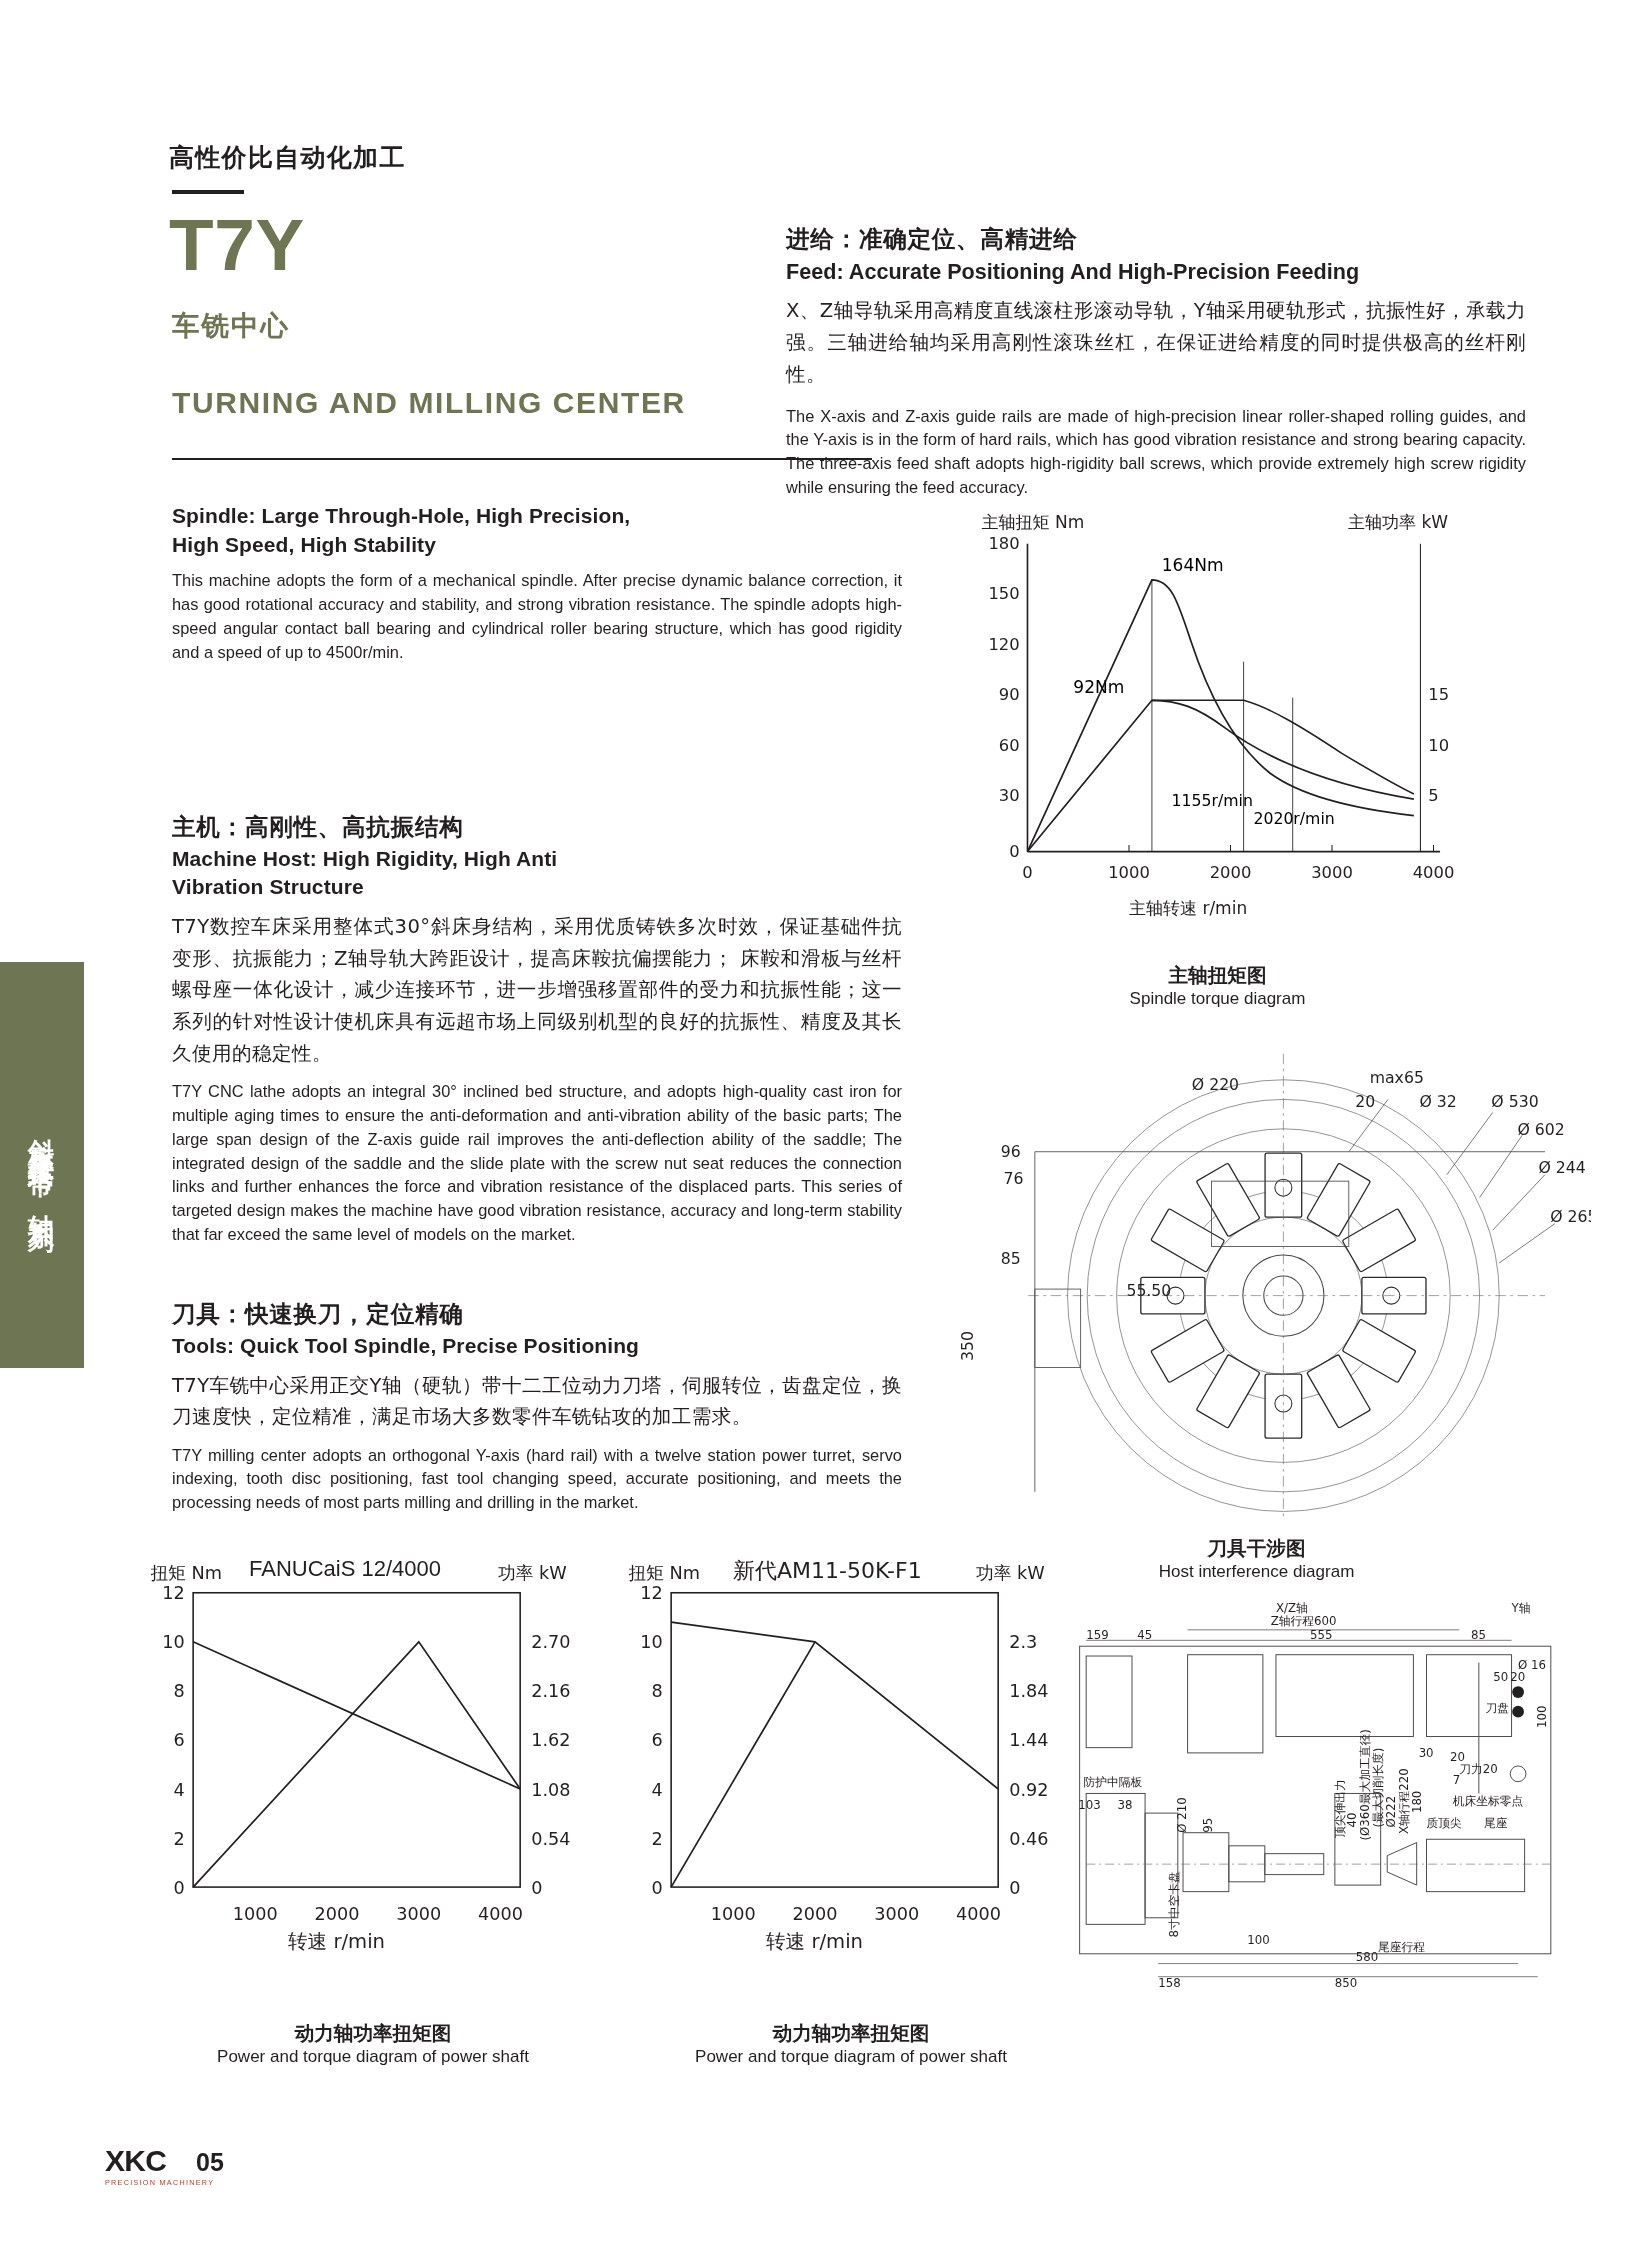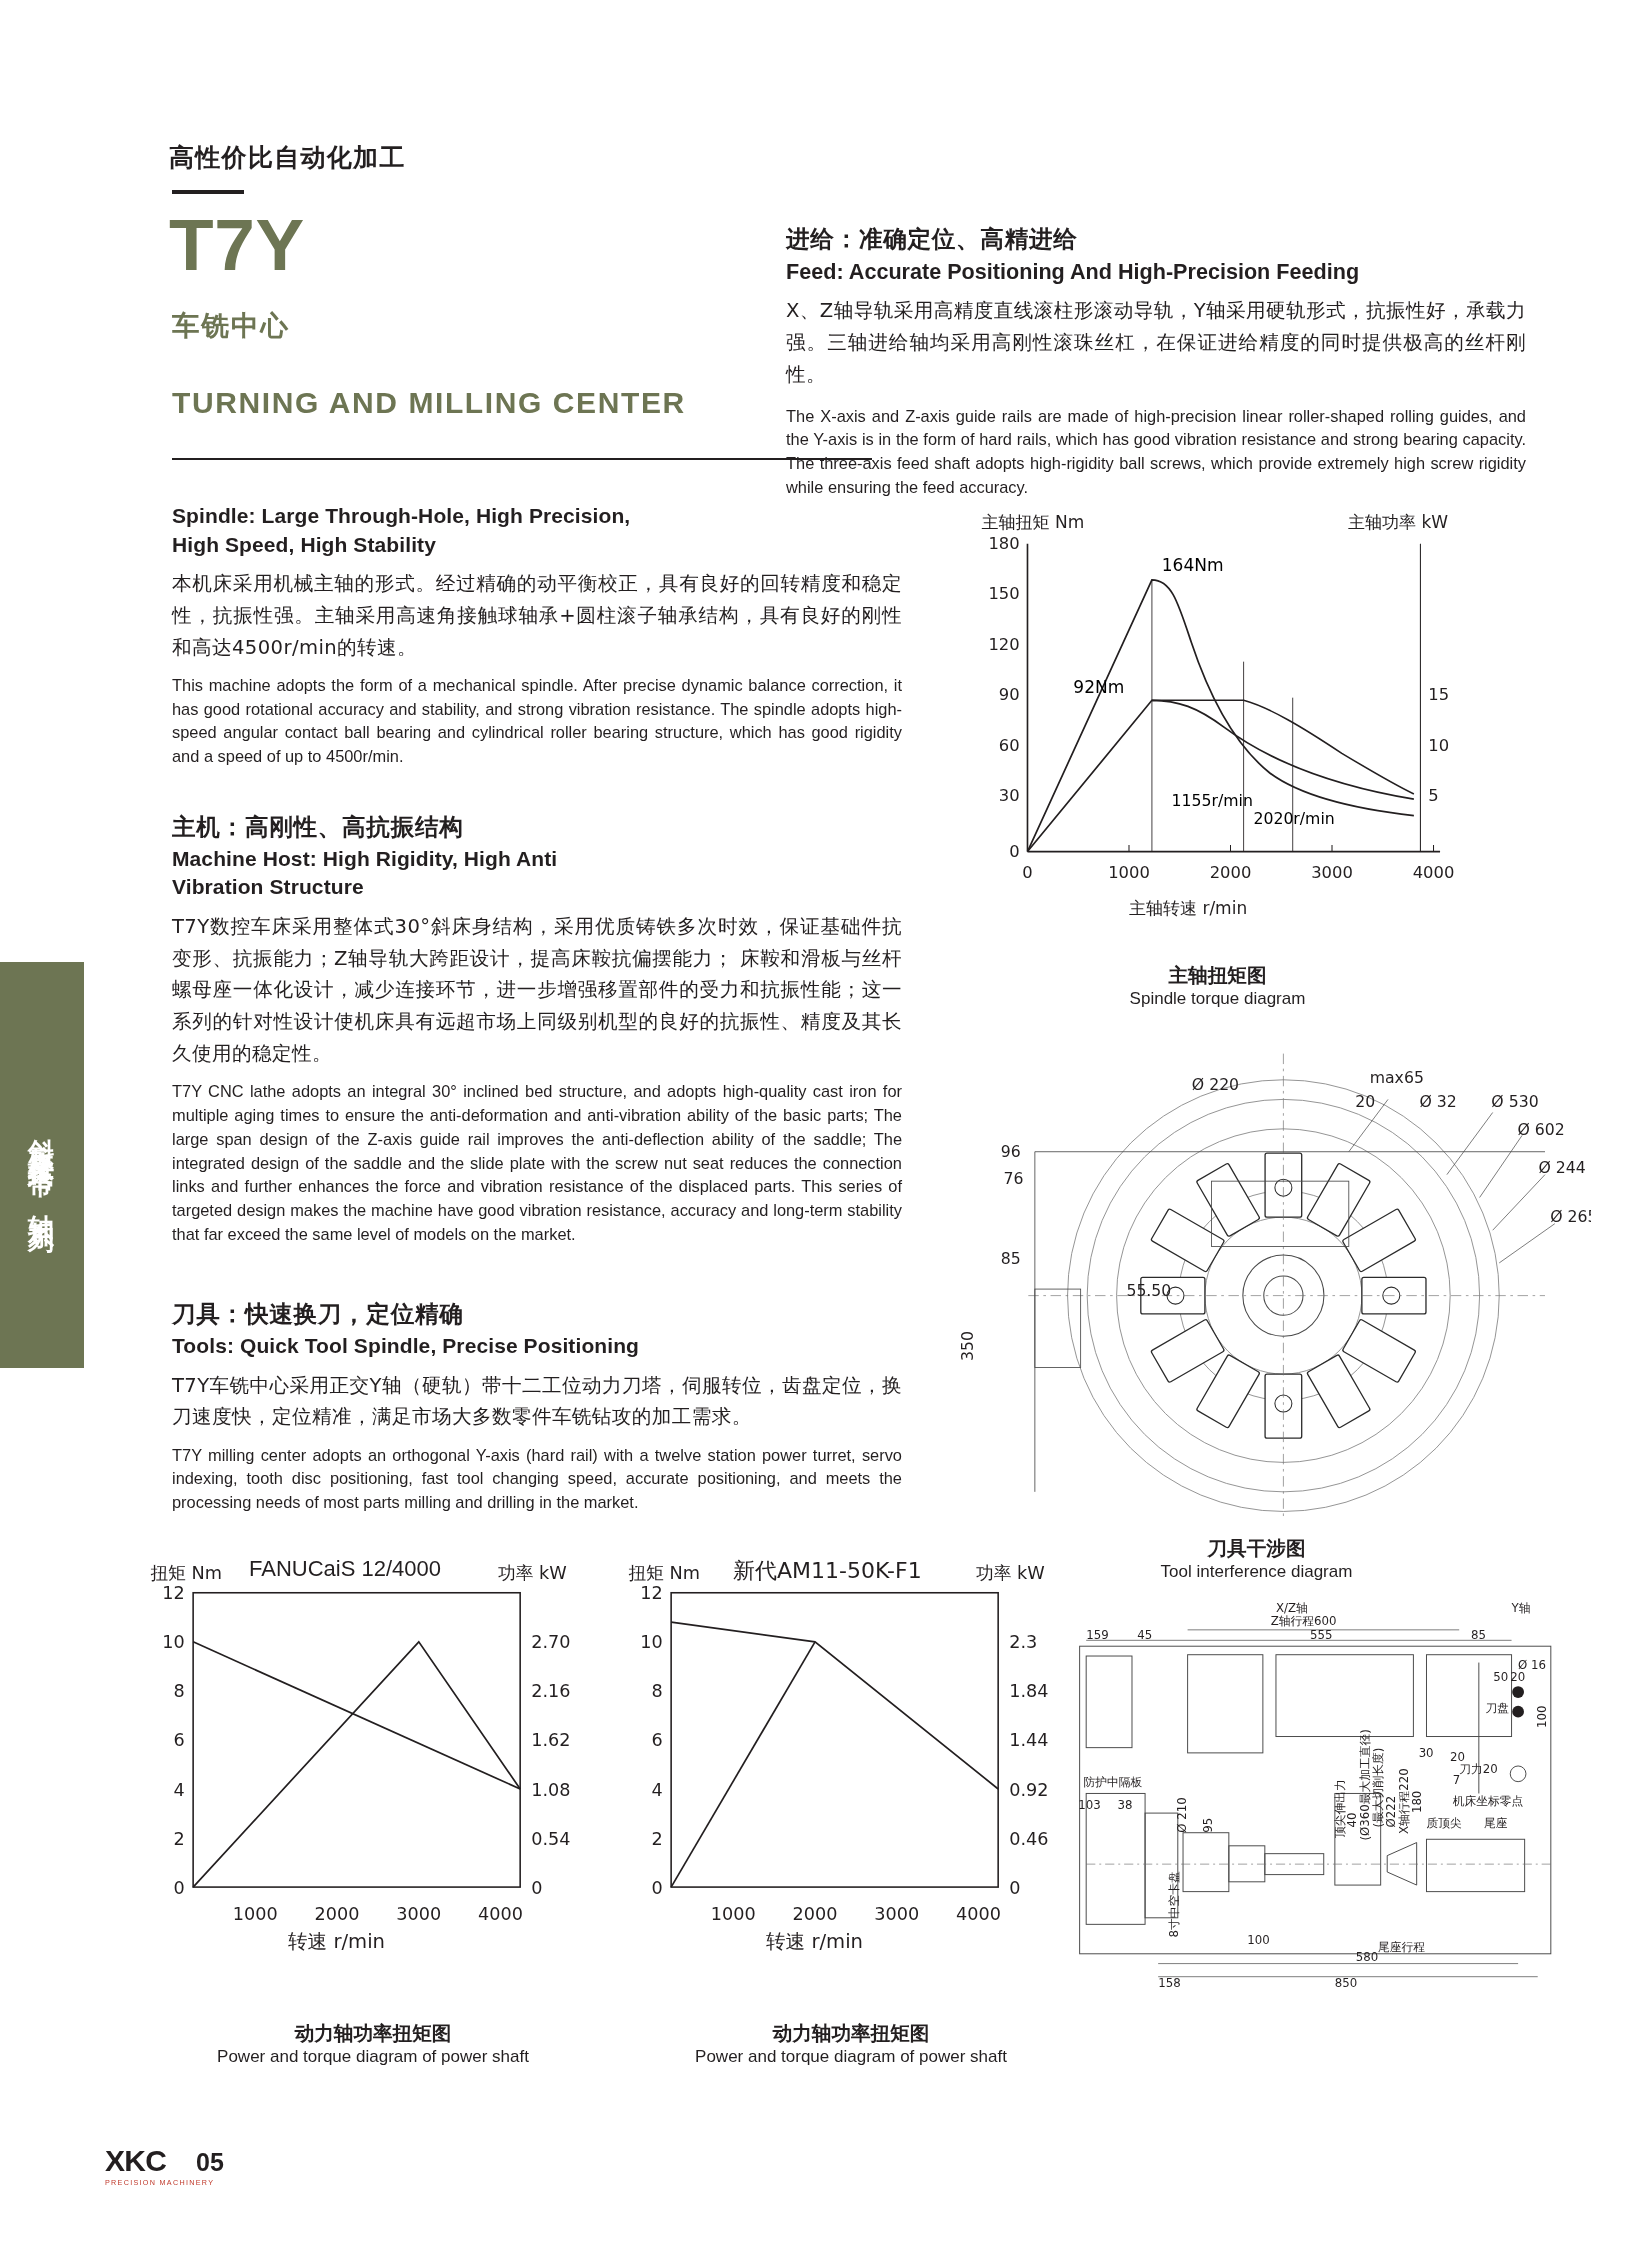--- a/index.html
+++ b/index.html
@@ -53,21 +53,20 @@
   <div class="kicker">高性价比自动化加工</div>
   <div class="rule-top"></div>
   <div class="bigtitle">T7Y</div>
   <div class="subtitle-cn">车铣中心</div>
   <div class="title-en">TURNING AND MILLING CENTER</div>
   <div class="rule-mid"></div>
 
   <div class="blk" style="top:501px;">
     <div class="h-en" style="white-space:pre-line;">Spindle: Large Through-Hole, High Precision,
  High Speed, High Stability</div>
-    <div class="p-cn">本机床采用机械主轴的形式。经过精确的动平衡校正，具有良好的回转精度和稳定性，抗振性强。主轴采用高速角接触球轴承+圆柱滚子轴承结构，具有良好的刚性和高达4500r/min的转速。</div>
     <div class="p-en">This machine adopts the form of a mechanical spindle. After precise dynamic balance correction, it has good rotational accuracy and stability, and strong vibration resistance. The spindle adopts high-speed angular contact ball bearing and cylindrical roller bearing structure, which has good rigidity and a speed of up to 4500r/min.</div>
   </div>
 
   <div class="blk" style="top:812px;">
     <div class="h-cn">主机：高刚性、高抗振结构</div>
     <div class="h-en" style="white-space:pre-line;">Machine Host: High Rigidity, High Anti
 Vibration Structure</div>
     <div class="p-cn">T7Y数控车床采用整体式30°斜床身结构，采用优质铸铁多次时效，保证基础件抗变形、抗振能力；Z轴导轨大跨距设计，提高床鞍抗偏摆能力； 床鞍和滑板与丝杆螺母座一体化设计，减少连接环节，进一步增强移置部件的受力和抗振性能；这一系列的针对性设计使机床具有远超市场上同级别机型的良好的抗振性、精度及其长久使用的稳定性。</div>
     <div class="p-en">T7Y CNC lathe adopts an integral 30° inclined bed structure, and adopts high-quality cast iron for multiple aging times to ensure the anti-deformation and anti-vibration ability of the basic parts; The large span design of the Z-axis guide rail improves the anti-deflection ability of the saddle; The integrated design of the saddle and the slide plate with the screw nut seat reduces the connection links and further enhances the force and vibration resistance of the displaced parts. This series of targeted design makes the machine have good vibration resistance, accuracy and long-term stability that far exceed the same level of models on the market.</div>
   </div>
@@ -249,21 +248,21 @@
         <text x="108" y="188">96</text>
         <text x="112" y="230">76</text>
         <text x="108" y="352">85</text>
         <text x="300" y="400">55.50</text>
         <text x="66" y="500" transform="rotate(-90 66 500)">350</text>
       </g>
     </svg>
   </div>
   <div class="cap" style="left:1060px;top:1535px;width:393px;">
     <div class="cn">刀具干涉图</div>
-    <div class="en">Tool interference diagram</div>
+    <div class="en">Host interference diagram</div>
   </div>
 
   <div style="position:absolute;left:131px;top:1561px;width:484px;height:393px;">
     <div style="position:absolute;left:19.6px;top:0;font-size:17.7px;font-family:'DejaVu Sans',sans-serif;">扭矩 Nm</div>
     <div style="position:absolute;left:118px;top:-5.2px;font-size:22px;font-family:'Liberation Sans',sans-serif;">FANUCaiS 12/4000</div>
     <div style="position:absolute;left:367px;top:0;font-size:17.7px;font-family:'DejaVu Sans',sans-serif;">功率 kW</div>
 
     <svg width="484" height="367" viewBox="0 0 740 560">
       <g stroke="#231f20" stroke-width="2.4" fill="none">
         <rect x="95" y="48" width="500" height="450"></rect>

